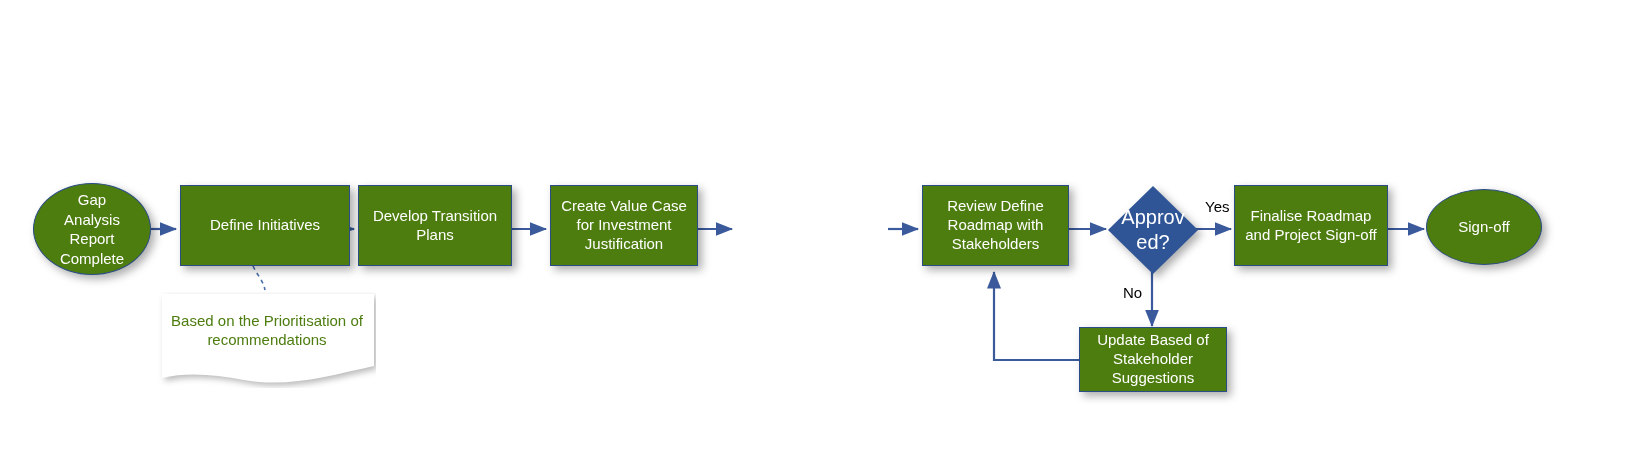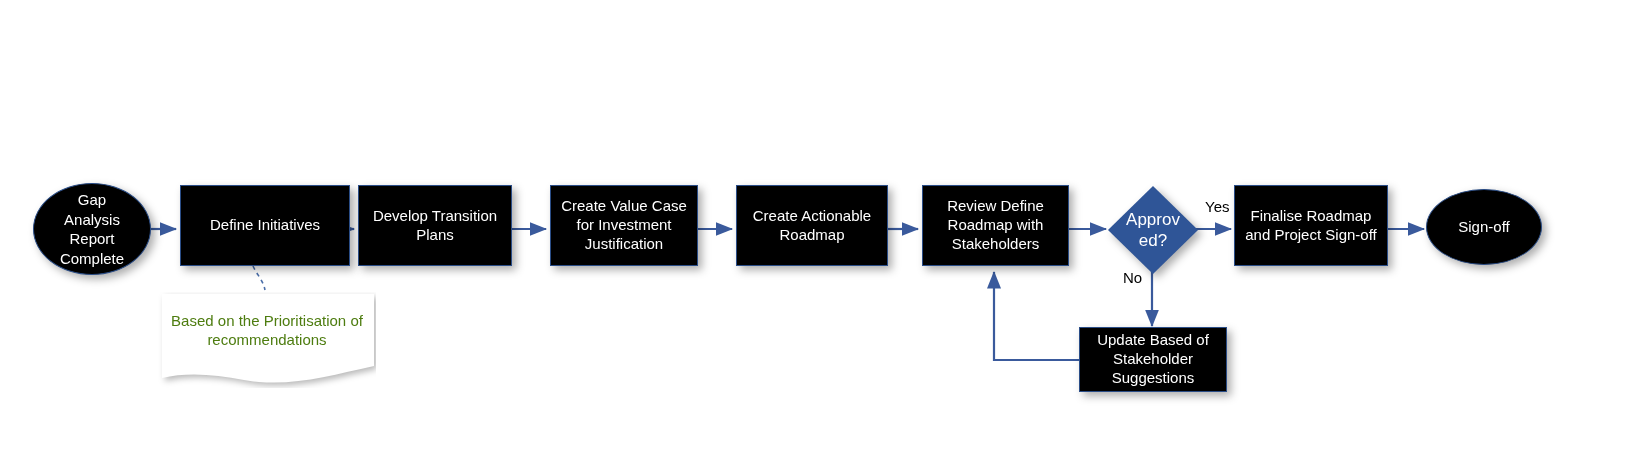--- a/index.html
+++ b/index.html
@@ -20,21 +20,21 @@
   .node {
     position: absolute;
     box-sizing: border-box;
     display: flex;
     align-items: center;
     justify-content: center;
     text-align: center;
     color: #ffffff;
     font-size: 15px;
     line-height: 1.25;
-    background: #000000;
+    background: #4d7c0f;
     border: 1px solid #2a4d87;
     filter: drop-shadow(4px 4px 4px rgba(0,0,0,0.32));
     padding: 2px 6px;
     white-space: pre-line;
   }
   .node.terminator {
     border-radius: 50%;
     font-size: 15px;
     line-height: 1.3;
   }
@@ -49,21 +49,21 @@
     clip-path: polygon(50% 0%, 100% 50%, 50% 100%, 0% 50%);
   }
   .diamond-label {
     position: absolute;
     inset: 0;
     display: flex;
     align-items: center;
     justify-content: center;
     text-align: center;
     color: #ffffff;
-    font-size: 17px;
+    font-size: 20px;
     line-height: 1.25;
     white-space: pre-line;
     pointer-events: none;
   }
   .edge-label {
     position: absolute;
     color: #000000;
     font-size: 15px;
     line-height: 1;
     white-space: nowrap;
@@ -133,22 +133,20 @@
 
   <div class="node" style="left:180px; top:185px; width:170px; height:81px;">Define Initiatives</div>
 
   <div class="node" style="left:550px; top:185px; width:148px; height:81px;">Create Value Case
 for Investment
 Justification</div>
 
   <div class="node" style="left:358px; top:185px; width:154px; height:81px;">Develop Transition
 Plans</div>
 
-  <div class="node" style="left:736px; top:185px; width:152px; height:81px;">Create Actionable
-Roadmap</div>
 
   <div class="node" style="left:922px; top:185px; width:147px; height:81px;">Review Define
 Roadmap with
 Stakeholders</div>
 
   <div class="diamond-wrap" style="left:1108px; top:186px; width:90px; height:88px;">
     <div class="diamond-shape"></div>
     <div class="diamond-label">Approv
 ed?</div>
   </div>
@@ -157,15 +155,15 @@
 and Project Sign-off</div>
 
   <div class="node terminator" style="left:1426px; top:189px; width:116px; height:76px;">Sign-off</div>
 
   <div class="node" style="left:1079px; top:327px; width:148px; height:65px;">Update Based of
 Stakeholder
 Suggestions</div>
 
   <div class="edge-label" style="left:1205px; top:199px;">Yes</div>
 
-  <div class="edge-label" style="left:1123px; top:270px;">No</div>
+  <div class="edge-label" style="left:1123px; top:285px;">No</div>
 
 </div>
 
 </body></html>

